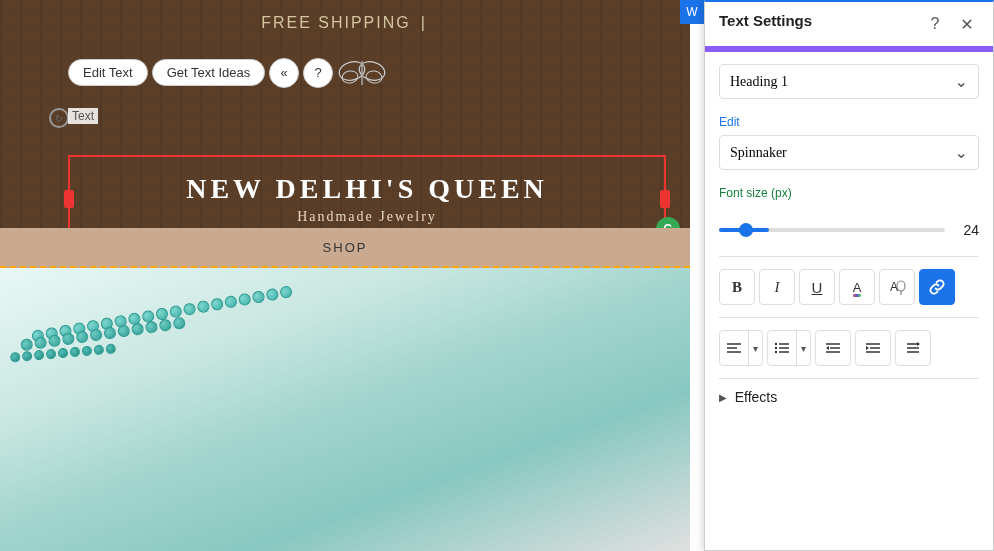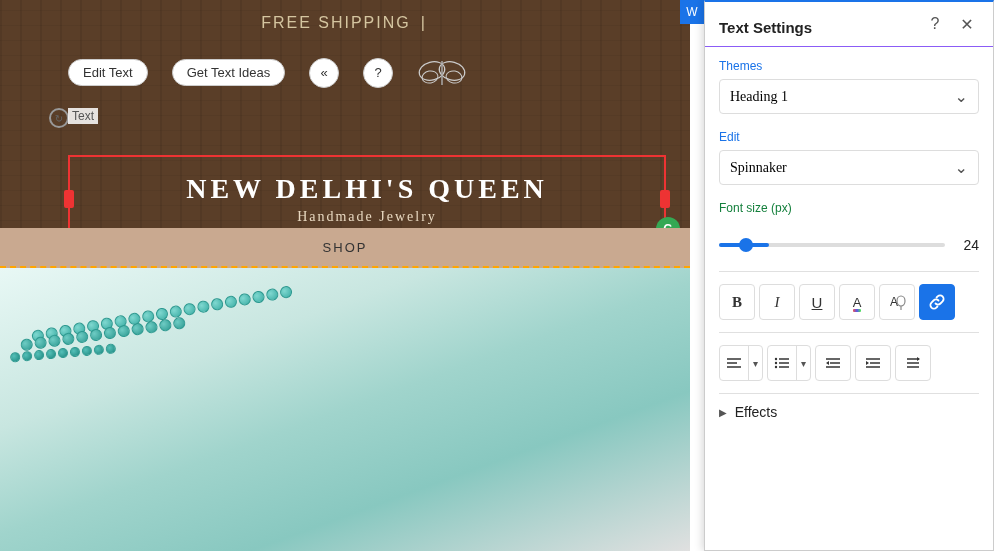--- a/index.html
+++ b/index.html
@@ -35,21 +35,21 @@
       margin: 0 10px;
       color: #d4c5a0;
     }
 
     
     .toolbar {
       position: absolute;
       left: 0; top: 55px;
       display: flex;
       align-items: center;
-      gap: 24px;
+      gap: 4px;
       padding-left: 68px;
     }
     .toolbar-btn {
       background: white;
       border: 1px solid #ccc;
       border-radius: 20px;
       padding: 5px 14px;
       font-size: 13px;
       cursor: pointer;
       color: #333;
@@ -211,24 +211,24 @@
       background: white;
       border: 1px solid #ccc;
       border-top: 2px solid #1a73e8;
       box-shadow: -2px 0 8px rgba(0,0,0,0.15);
       display: flex;
       flex-direction: column;
     }
 
     .panel-header {
       display: flex;
-      align-items: flex-end;
+      align-items: flex-start;
       justify-content: space-between;
       padding: 10px 14px;
-      border-bottom: 1px solid #8b5cf6;
+      border-bottom: 6px solid #8b5cf6;
     }
     .panel-title {
       font-size: 15px;
       font-weight: bold;
       color: #222;
     }
     .panel-header-icons {
       display: flex; gap: 8px;
     }
     .panel-icon-btn {
@@ -529,21 +529,20 @@
   <div class="panel-header">
     <span class="panel-title">Text Settings</span>
     <div class="panel-header-icons">
       <button class="panel-icon-btn">?</button>
       <button class="panel-icon-btn">✕</button>
     </div>
   </div>
 
   <div class="panel-body">
 
-    <div class="section-label">Themes</div>
     <div class="dropdown-row">
       <span class="dropdown-value">Heading 1</span>
       <span class="dropdown-chevron">⌄</span>
     </div>
 
     <div class="section-label">Edit</div>
     <div class="dropdown-row">
       <span class="dropdown-value">Spinnaker</span>
       <span class="dropdown-chevron">⌄</span>
     </div>

